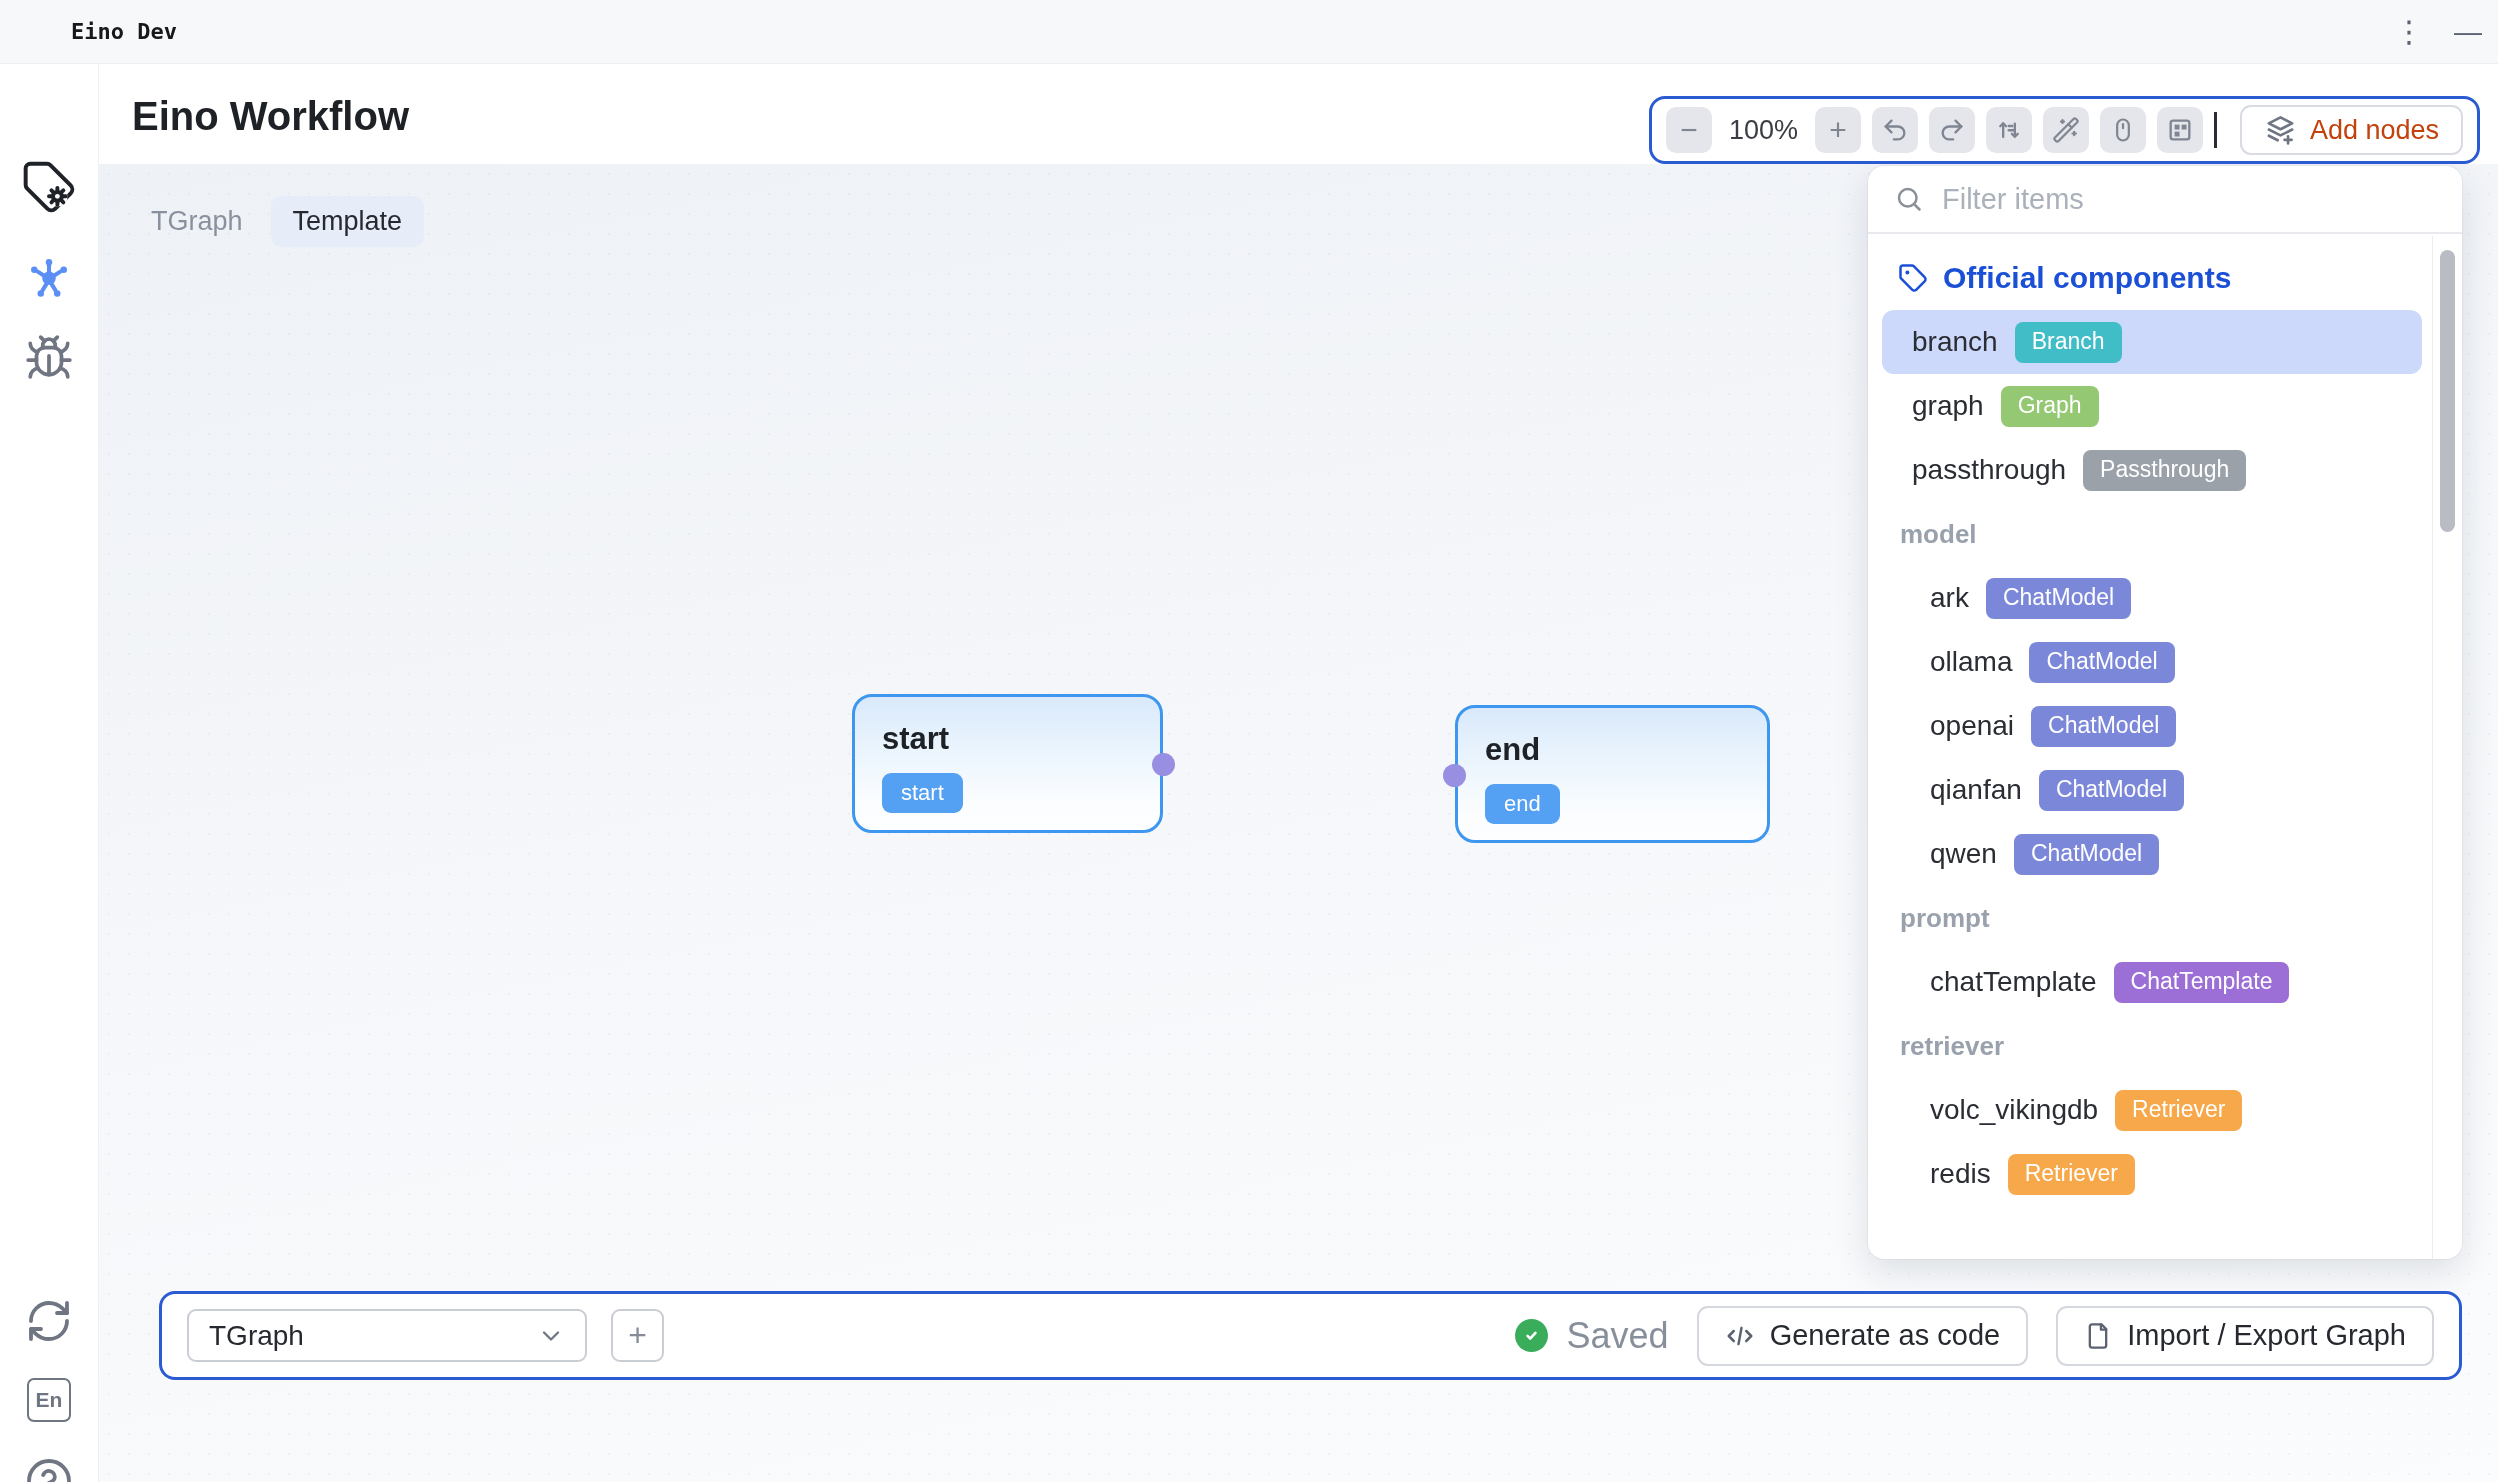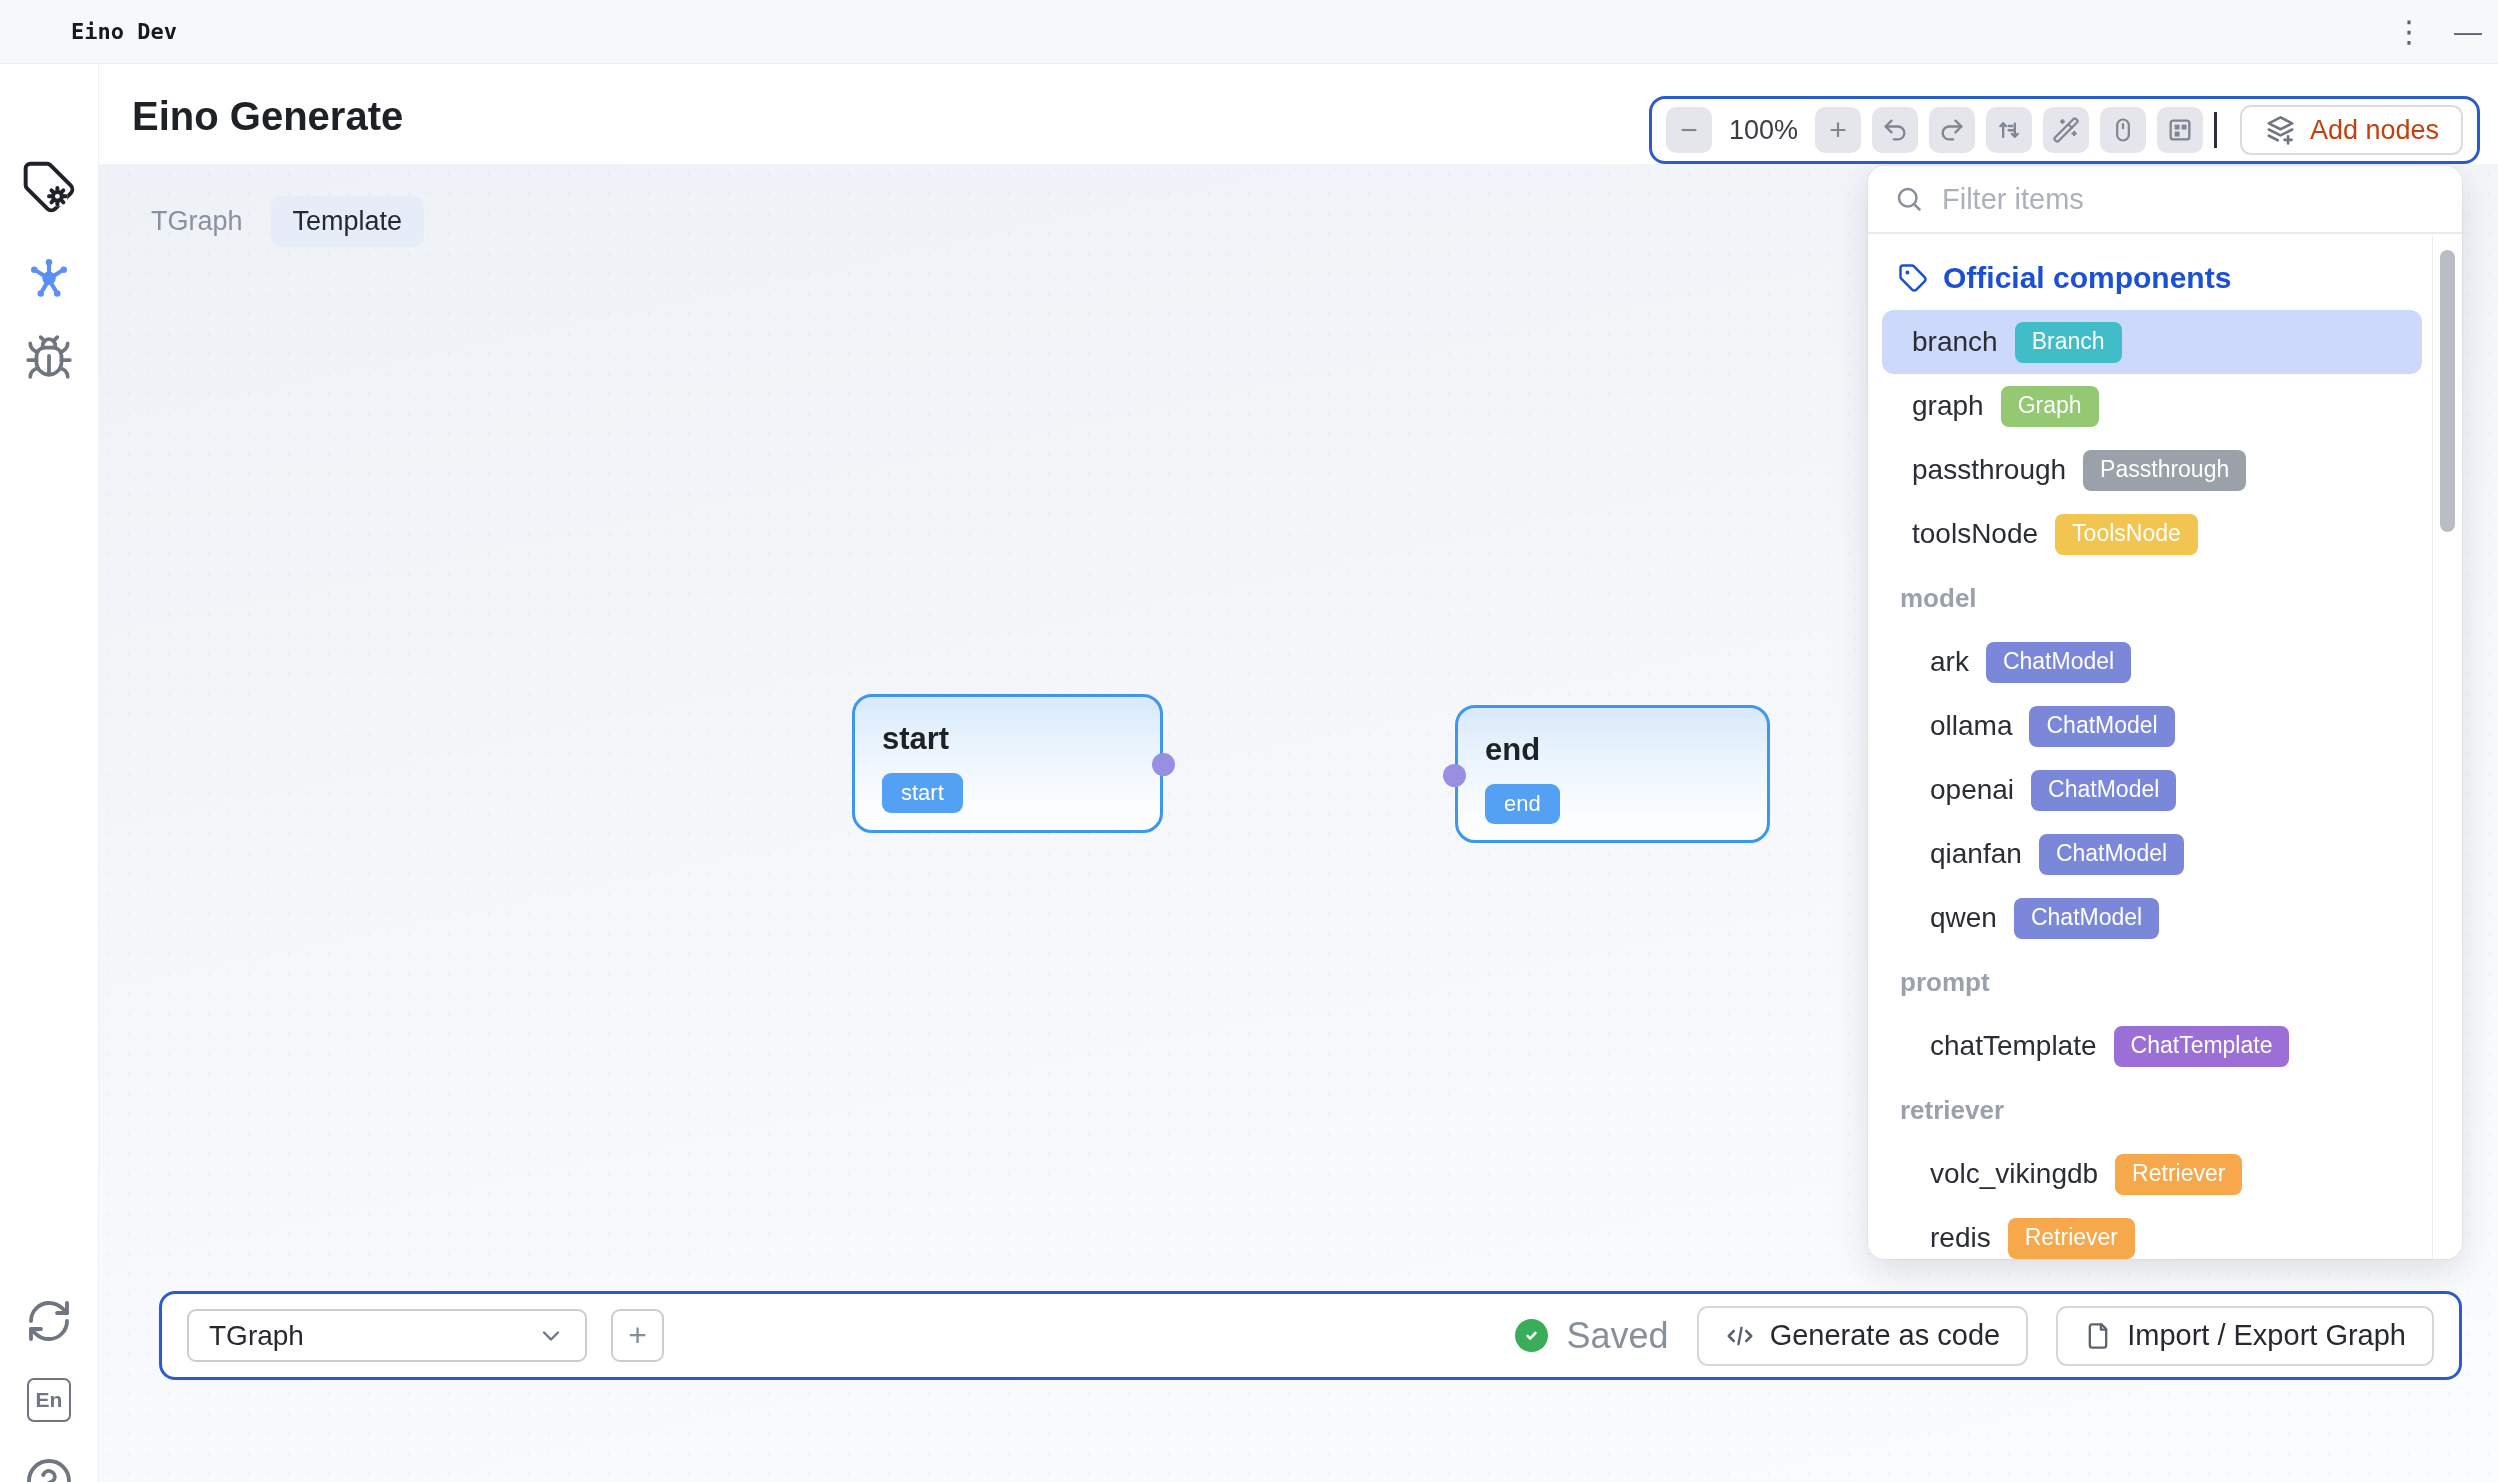--- a/index.html
+++ b/index.html
@@ -171,21 +171,21 @@
     <div class="rail-icon" style="top:1393px;">
       <svg width="48" height="48" viewBox="0 0 24 24" fill="none" stroke="#6f7682" stroke-width="1.9" stroke-linecap="round" stroke-linejoin="round">
         <circle cx="12" cy="12" r="10"></circle>
           <path d="M9.09 9a3 3 0 0 1 5.83 1c0 2-3 3-3 3"></path>
           <path d="M12 17h.01"></path>
       </svg>
     </div>
   </div>
 
   <div class="header-band"></div>
-  <div class="page-title">Eino Generate</div>
+  <div class="page-title">Eino Workflow</div>
 
   <div class="canvas"></div>
 
   <div class="tabs">
     <div class="tab">TGraph</div>
     <div class="tab active">Template</div>
   </div>
 
   <div class="node node-start">
     <div class="node-title">start</div>
@@ -286,24 +286,20 @@
             <span class="comp-name">branch</span>
             <span class="comp-badge" style="background: rgb(65, 189, 200);">Branch</span>
           </div>
           <div class="comp-row">
             <span class="comp-name">graph</span>
             <span class="comp-badge" style="background: rgb(148, 200, 115);">Graph</span>
           </div>
           <div class="comp-row">
             <span class="comp-name">passthrough</span>
             <span class="comp-badge" style="background: rgb(155, 161, 169);">Passthrough</span>
-          </div>
-          <div class="comp-row">
-            <span class="comp-name">toolsNode</span>
-            <span class="comp-badge" style="background: rgb(241, 197, 80);">ToolsNode</span>
           </div>
           <div class="section-label">model</div>
           <div class="comp-row indent">
             <span class="comp-name">ark</span>
             <span class="comp-badge" style="background: rgb(123, 135, 217);">ChatModel</span>
           </div>
           <div class="comp-row indent">
             <span class="comp-name">ollama</span>
             <span class="comp-badge" style="background: rgb(123, 135, 217);">ChatModel</span>
           </div>

